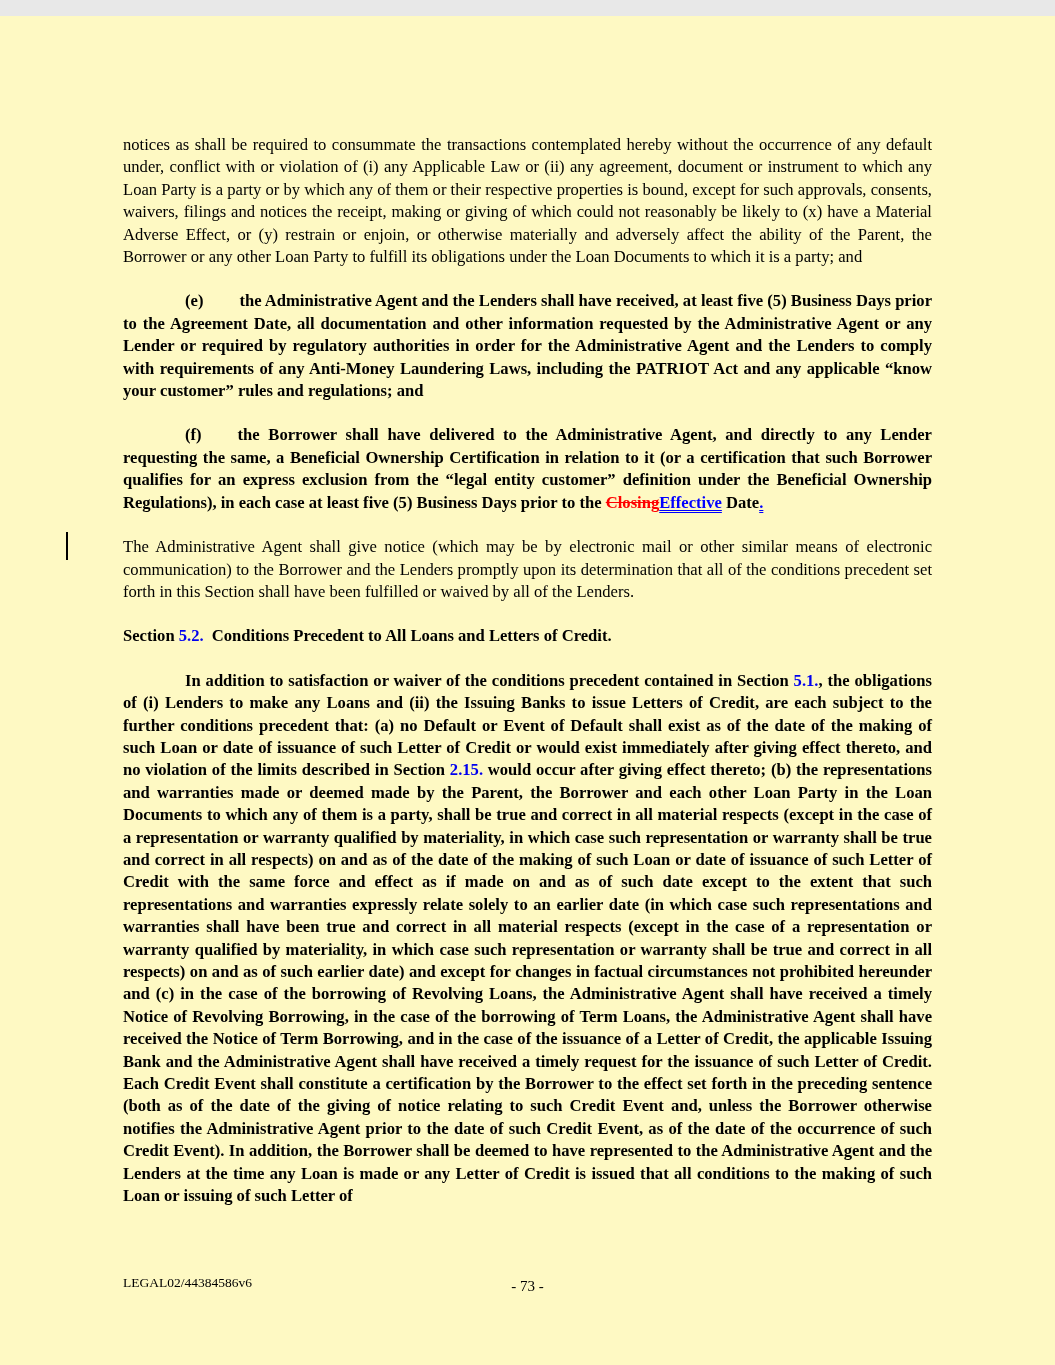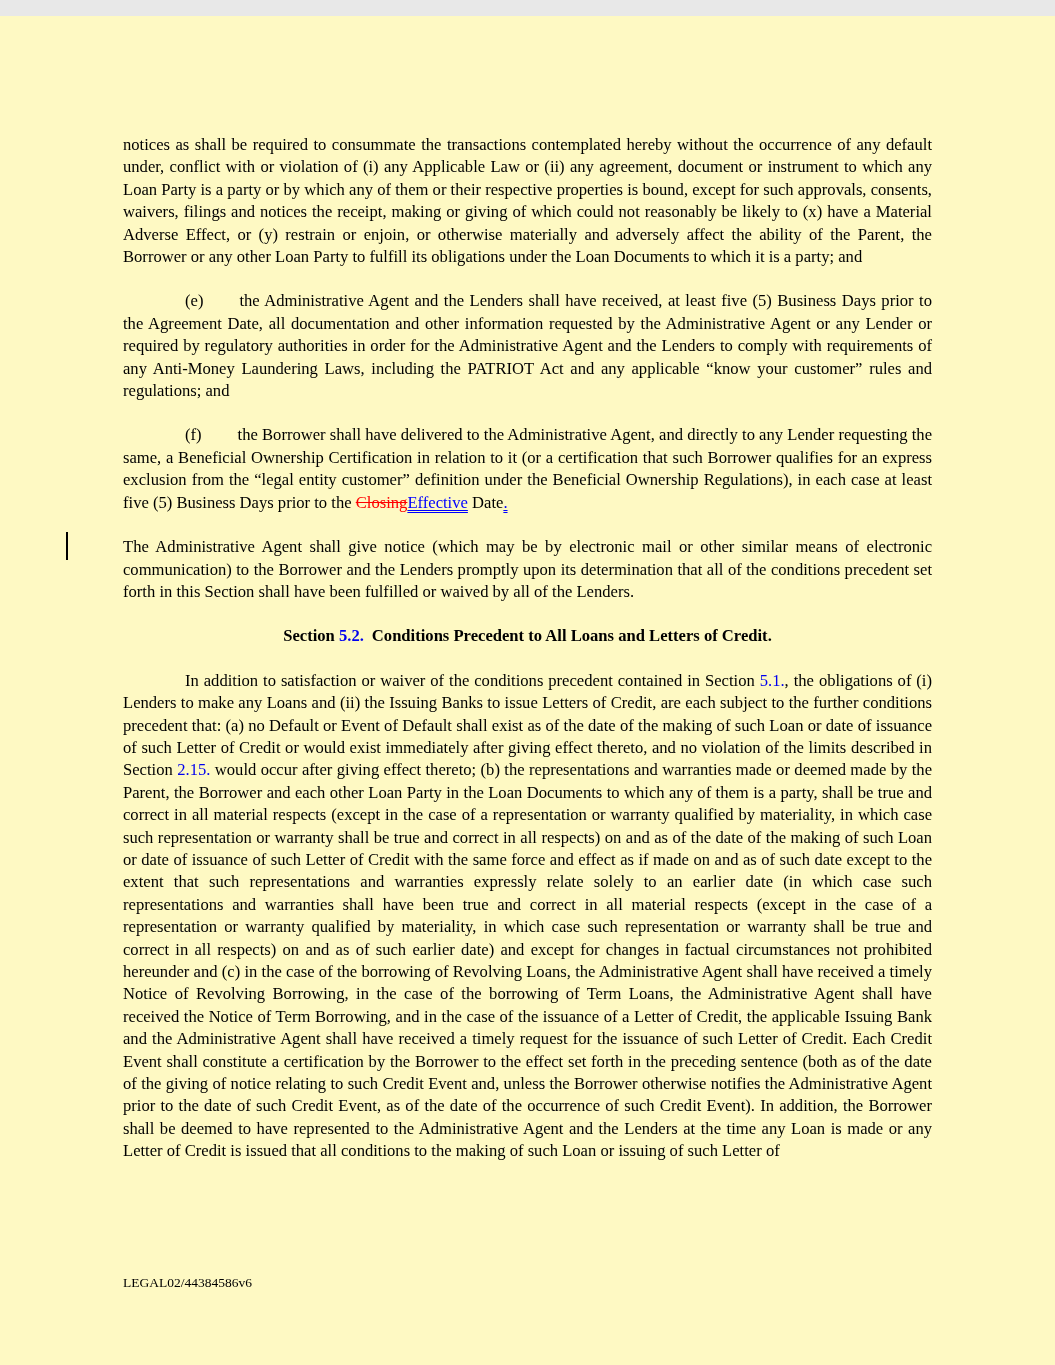--- a/index.html
+++ b/index.html
@@ -15,21 +15,21 @@
   .doc-body {
     position:absolute;
     left:123px; top:118px; width:809px;
   }
   .jp {
     margin:0 0 22px 0;
     font-size:16.6px;
     line-height:22.4px;
     text-align:justify;
   }
-  .indent { text-indent:62px; }
+  .indent { text-indent:62px;font-weight:bold; }
   .tabgap { display:inline-block; width:36px; }
   .del {
     color:#ff0000;
     text-decoration:line-through;
   }
   .ins {
     color:#0000ff;
     text-decoration:underline double;
     text-decoration-thickness:1px;
     text-underline-offset:2px;
@@ -37,21 +37,21 @@
   .link {
     color:#0000ee;
     text-decoration:none;
     cursor:pointer;
   }
   .heading {
     margin:0 0 22px 0;
     font-size:16.6px;
     line-height:22.4px;
     font-weight:bold;
-    text-align:center;
+    text-align:left;
   }
   .title-gap { margin-left:8px; }
   .change-bar {
     position:absolute;
     left:66px; top:516px;
     width:2px; height:28px;
     background:#000000;
   }
   .footer-page-num {
     position:absolute;
@@ -83,16 +83,17 @@
     <p class="jp indent"><span>(f)</span><span class="tabgap"></span><span>the Borrower shall have delivered to the Administrative Agent, and directly to any Lender requesting the same, a Beneficial Ownership Certification in relation to it (or a certification that such Borrower qualifies for an express exclusion from the “legal entity customer” definition under the Beneficial Ownership Regulations), in each case at least five (5) Business Days prior to the </span><span class="del">Closing</span><span class="ins">Effective</span><span> Date</span><span class="ins">.</span></p>
 
     <p class="jp">The Administrative Agent shall give notice (which may be by electronic mail or other similar means of electronic communication) to the Borrower and the Lenders promptly upon its determination that all of the conditions precedent set forth in this Section shall have been fulfilled or waived by all of the Lenders.</p>
 
     <p class="heading"><span>Section </span><a class="link">5.2.</a><span class="title-gap">Conditions Precedent to All Loans and Letters of Credit.</span></p>
 
     <p class="jp indent"><span>In addition to satisfaction or waiver of the conditions precedent contained in Section </span><a class="link">5.1.</a><span>, the obligations of (i) Lenders to make any Loans and (ii) the Issuing Banks to issue Letters of Credit, are each subject to the further conditions precedent that: (a) no Default or Event of Default shall exist as of the date of the making of such Loan or date of issuance of such Letter of Credit or would exist immediately after giving effect thereto, and no violation of the limits described in Section </span><a class="link">2.15.</a><span> would occur after giving effect thereto; (b) the representations and warranties made or deemed made by the Parent, the Borrower and each other Loan Party in the Loan Documents to which any of them is a party, shall be true and correct in all material respects (except in the case of a representation or warranty qualified by materiality, in which case such representation or warranty shall be true and correct in all respects) on and as of the date of the making of such Loan or date of issuance of such Letter of Credit with the same force and effect as if made on and as of such date except to the extent that such representations and warranties expressly relate solely to an earlier date (in which case such representations and warranties shall have been true and correct in all material respects (except in the case of a representation or warranty qualified by materiality, in which case such representation or warranty shall be true and correct in all respects) on and as of such earlier date) and except for changes in factual circumstances not prohibited hereunder and (c) in the case of the borrowing of Revolving Loans, the Administrative Agent shall have received a timely Notice of Revolving Borrowing, in the case of the borrowing of Term Loans, the Administrative Agent shall have received the Notice of Term Borrowing, and in the case of the issuance of a Letter of Credit, the applicable Issuing Bank and the Administrative Agent shall have received a timely request for the issuance of such Letter of Credit.  Each Credit Event shall constitute a certification by the Borrower to the effect set forth in the preceding sentence (both as of the date of the giving of notice relating to such Credit Event and, unless the Borrower otherwise notifies the Administrative Agent prior to the date of such Credit Event, as of the date of the occurrence of such Credit Event).  In addition, the Borrower shall be deemed to have represented to the Administrative Agent and the Lenders at the time any Loan is made or any Letter of Credit is issued that all conditions to the making of such Loan or issuing of such Letter of</span></p>
 
   </div>
 
+  <div class="footer-page-num">- 73 -</div>
 
   <div class="footer-doc-id">LEGAL02/44384586v6</div>
 
 </div>
 
 </body></html>

